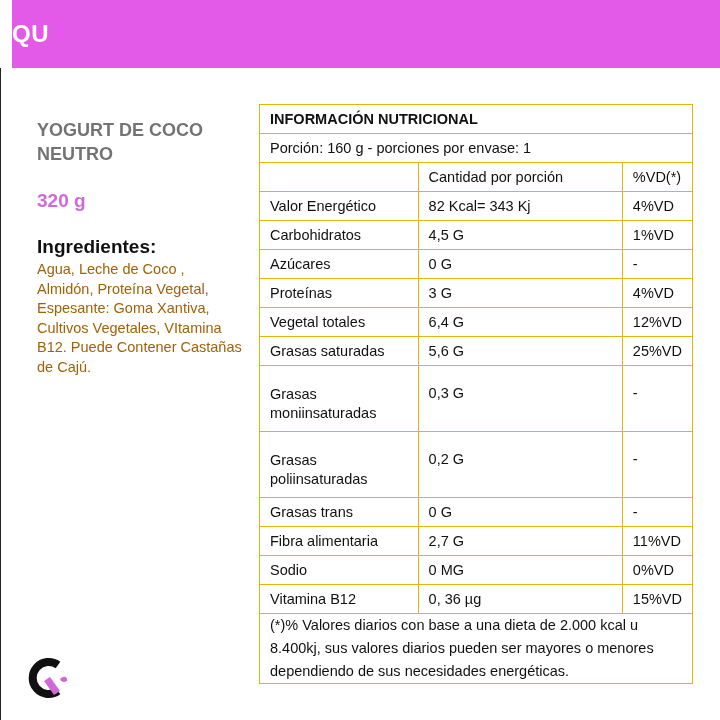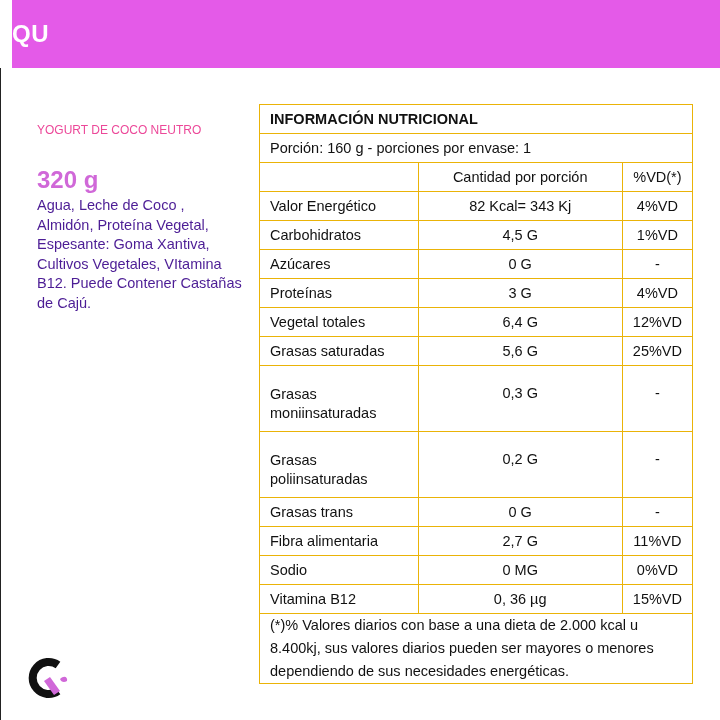--- a/index.html
+++ b/index.html
@@ -1,47 +1,48 @@
 <!DOCTYPE html>
 <html><head>
 <meta charset="utf-8">
 <style>
   html, body { margin:0; padding:0; }
   body { width:720px; height:720px; background:#ffffff; position:relative; overflow:hidden; font-family:"Liberation Sans", sans-serif; color:#111; }
   .page-border { position:absolute; left:0; top:68px; width:1px; height:652px; background:#222; }
   .header { position:absolute; left:12px; top:0; width:720px; height:68px; background:#e45ae8; display:flex; align-items:center; justify-content:flex-start; }
   .header-title { color:#ffffff; font-weight:bold; font-size:24px; letter-spacing:0.5px; }
   .left { position:absolute; left:37px; top:118px; width:205px; }
-  .product-name { font-weight:normal; font-size:12px; line-height:24px; color:#ec4899; }
-  .weight { margin-top:24px; font-weight:bold; font-size:24px; color:#d068d8; }
+  .product-name { font-weight:bold; font-size:18px; line-height:24px; color:#737373; }
+  .weight { margin-top:24px; font-weight:bold; font-size:19px; color:#d068d8; }
   .ing-title { margin-top:24px; font-weight:bold; font-size:19px; }
-  .ing-text { font-size:14.5px; line-height:19.5px; color:#4c1d95; margin-top:2px; }
+  .ing-text { font-size:14.5px; line-height:19.5px; color:#a16207; margin-top:2px; }
   table.nt { position:absolute; left:259px; top:104px; width:434px; border-collapse:collapse; }
   table.nt td { border:1px solid #eab308; font-size:14.5px; padding:0 10px; height:28px; vertical-align:middle; }
   .nt-title td { font-weight:bold; font-size:25px; height:43px; padding-left:10px; }
   .nt-portion td { font-size:17.5px; height:32px; }
-  td.c2, td.c3 { text-align:center; }
+  td.c2, td.c3 { }
   td.c1 { width:138px; }
   td.c2 { width:185px; }
   tr.tall td { height:46px; vertical-align:top; padding-top:19px; }
   tr.tall td.c1 { line-height:19px; }
   .foot td { font-size:14.5px; line-height:23px; height:64px; padding:4px 10px; }
   .logo { position:absolute; left:24px; top:655px; width:46px; height:46px; }
 </style>
 </head>
 <body>
 
 <div class="header">
   <span class="header-title">QU</span>
 </div>
 <div class="page-border"></div>
 
 <div class="left">
   <div class="product-name">YOGURT DE COCO NEUTRO</div>
   <div class="weight">320 g</div>
+  <div class="ing-title">Ingredientes:</div>
   <div class="ing-text">Agua, Leche de Coco , Almidón, Proteína Vegetal, Espesante: Goma Xantiva, Cultivos Vegetales, VItamina B12. Puede Contener Castañas de Cajú.</div>
 </div>
 
 <table class="nt">
   <tbody>
       <tr class="nt-title">
     <td colspan="3">INFORMACIÓN NUTRICIONAL</td>
   </tr>
   <tr class="nt-portion">
     <td colspan="3">Porción: 160 g - porciones por envase: 1</td>

